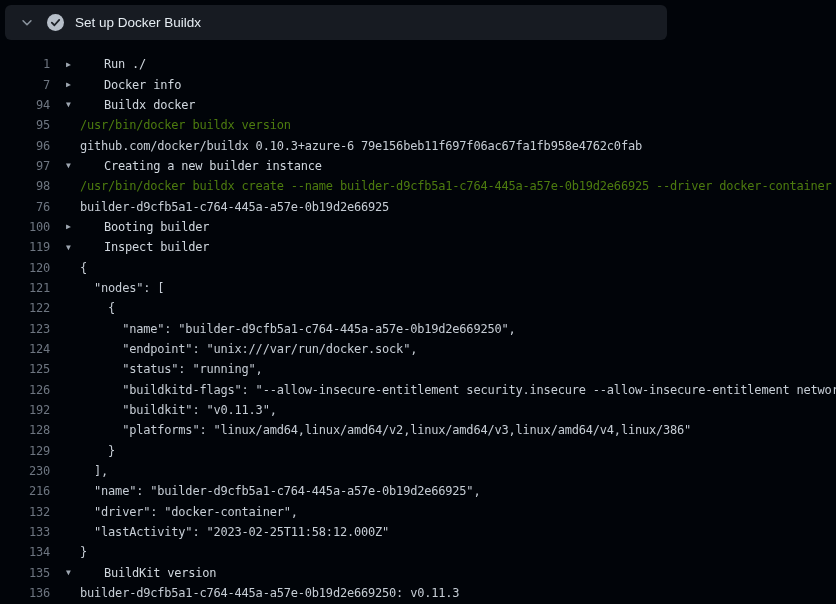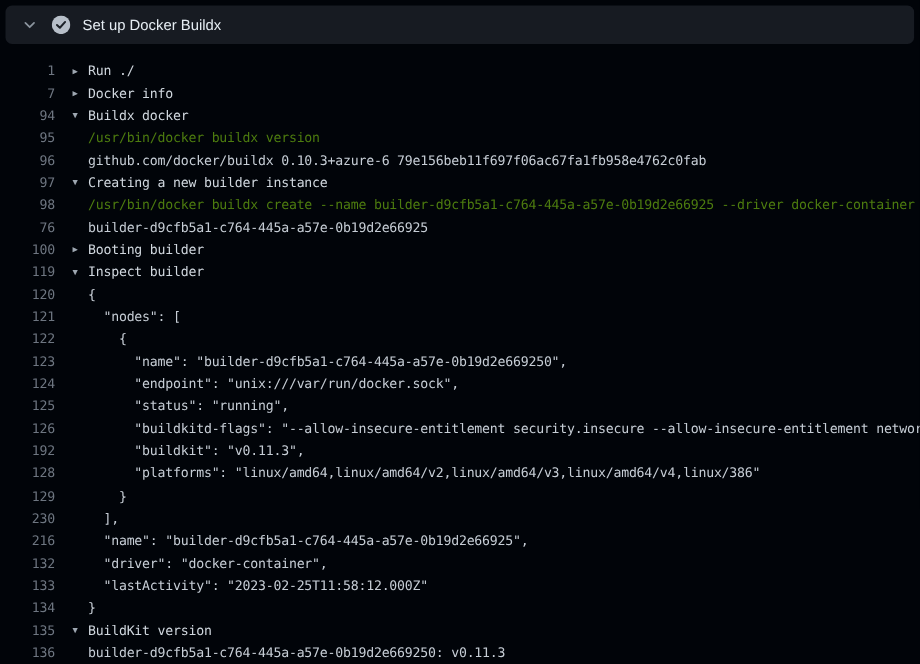--- a/index.html
+++ b/index.html
@@ -8,21 +8,21 @@
     width: 836px;
     height: 604px;
     background: #010409;
     overflow: hidden;
     font-family: "Liberation Sans", sans-serif;
   }
   .step-header {
     position: absolute;
     left: 5px;
     top: 5px;
-    width: 826px;
+    width: 662px;
     height: 35px;
     background: #171b22;
     border-radius: 6px;
     display: flex;
     align-items: center;
     box-sizing: border-box;
     padding-left: 14px;
     cursor: pointer;
   }
   .hdr-chevron {
@@ -80,20 +80,21 @@
     text-align: left;
   }
   .log-row .txt {
     color: #c6cdd5;
     white-space: pre;
   }
   .log-row.group-collapsed .txt,
   .log-row.group-expanded .txt {
     color: #d0d7de;
     cursor: pointer;
+    margin-left: 24px;
   }
   .log-row.command .txt {
     color: #4d7c0f;
   }
 </style>
 </head>
 <body>
 
 <div class="step-header">
   <span class="hdr-chevron">

